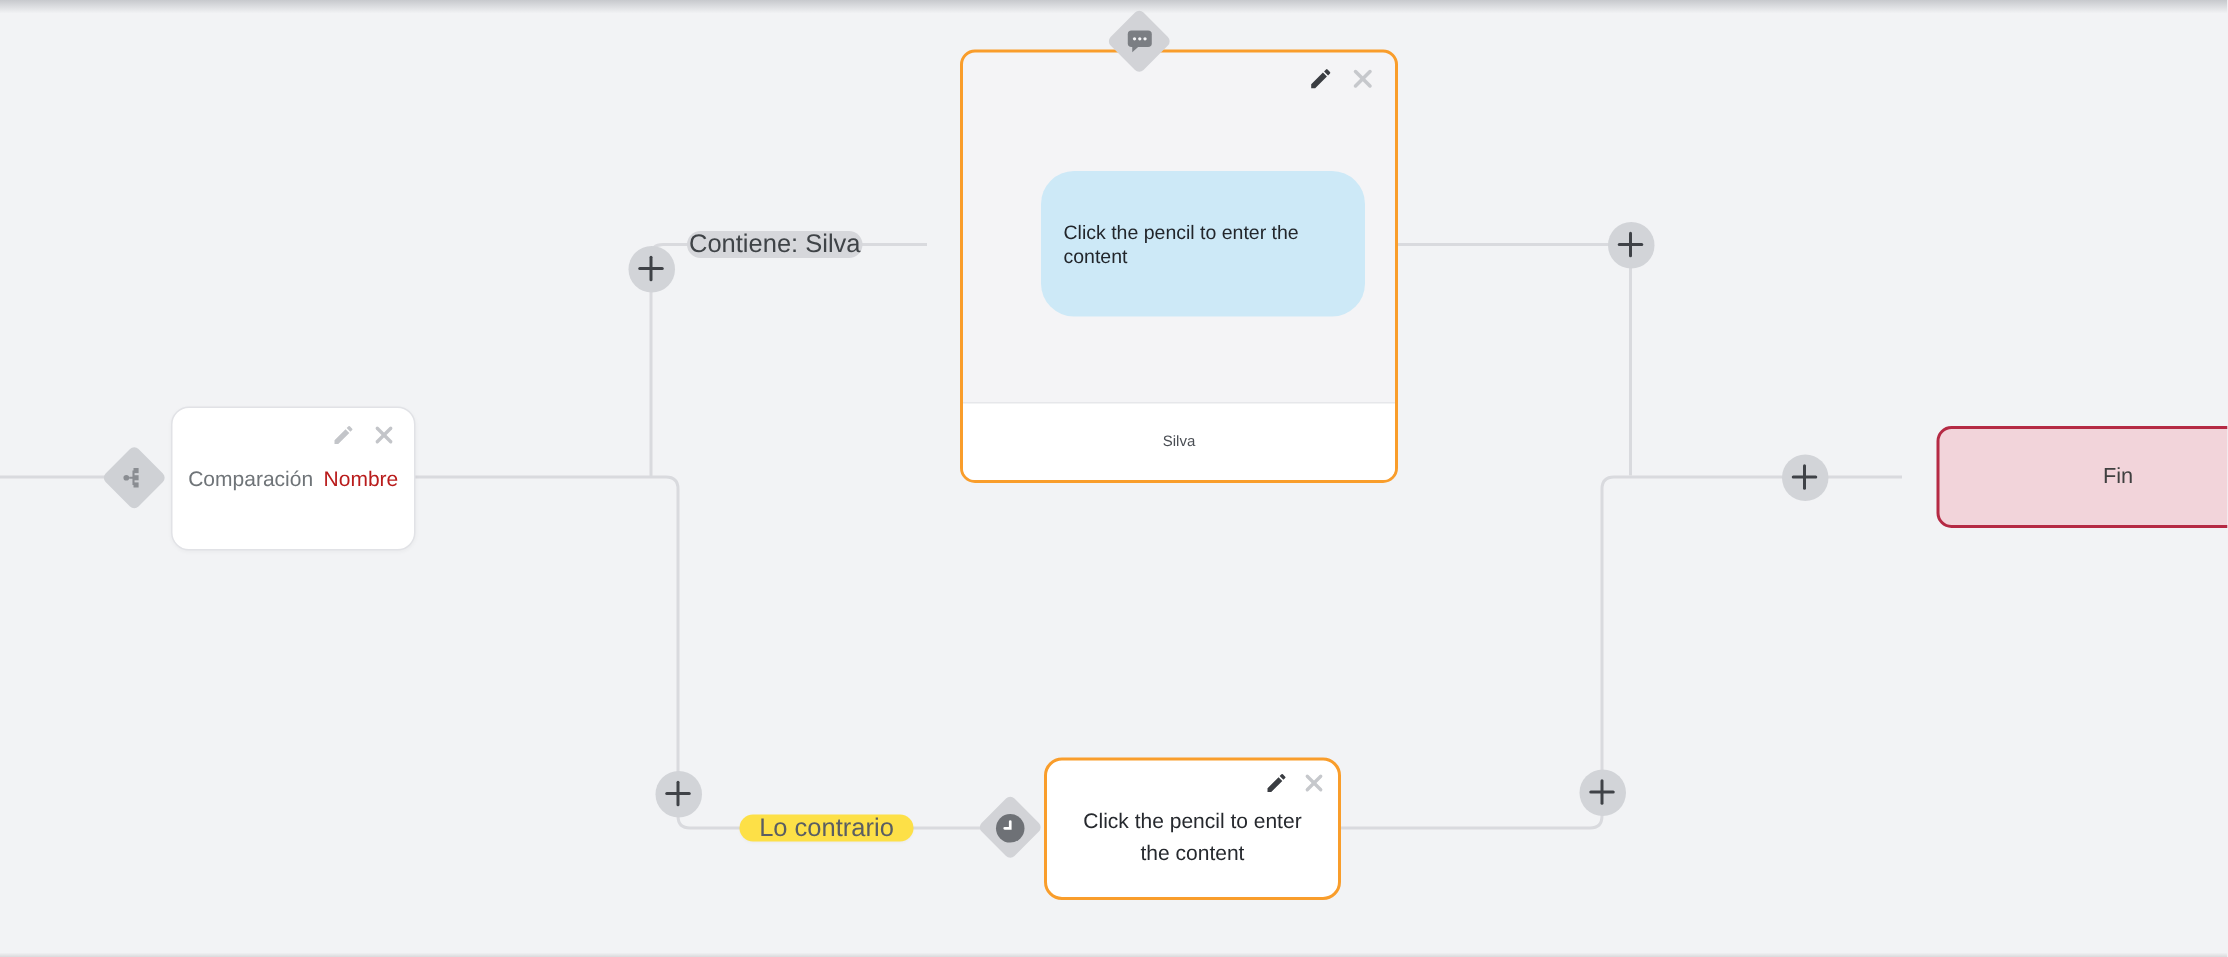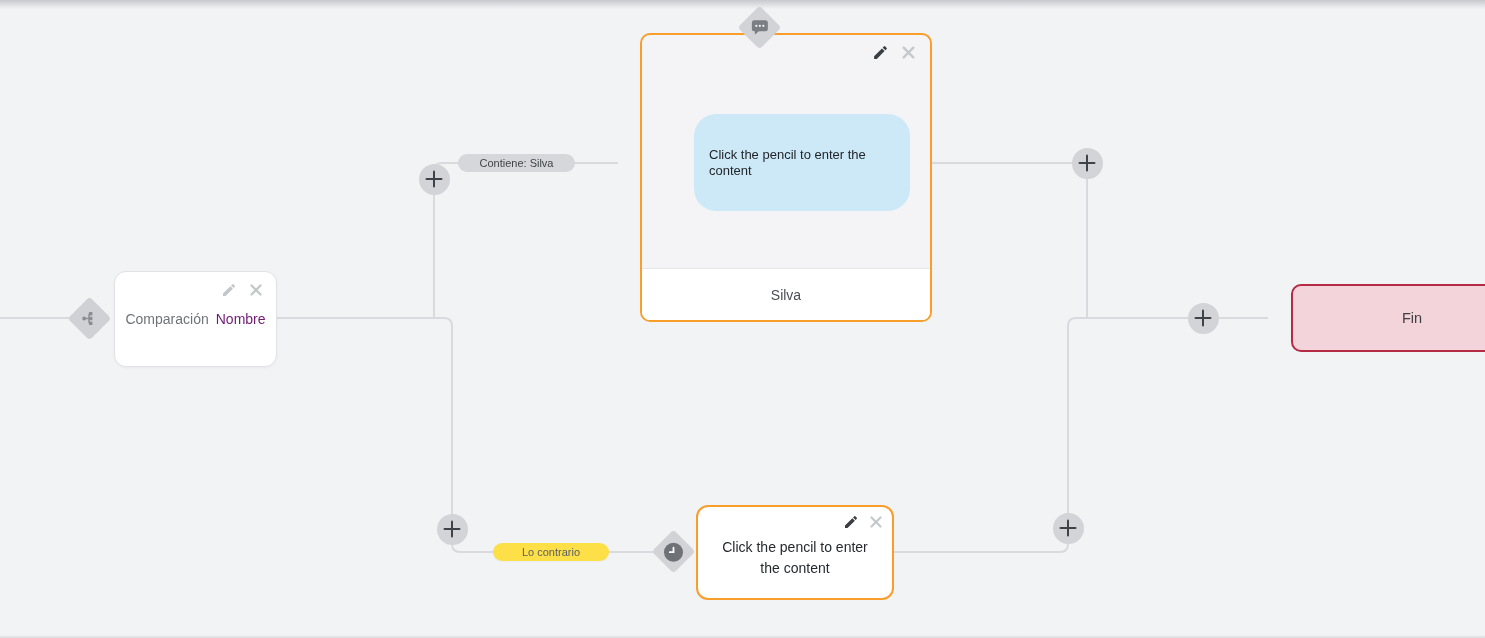--- a/index.html
+++ b/index.html
@@ -15,30 +15,30 @@
 
   
   .node{position:absolute;box-sizing:border-box;z-index:10;margin-left:24px;}
   .node-actions{position:absolute;top:8px;right:12px;display:flex;gap:12px;align-items:center;z-index:12;}
   .icon-btn{background:none;border:none;padding:0;margin:0;cursor:pointer;display:flex;align-items:center;}
 
   #condition-node{left:90px;top:271px;width:163px;height:96px;background:#ffffff;
     border:1.5px solid #e1e2e6;border-radius:12px;box-shadow:0 1px 3px rgba(0,0,0,0.04);
     display:flex;flex-direction:row;align-items:center;justify-content:center;gap:7px;}
   .cond-type{font-size:14px;color:#6f7478;line-height:18px;}
-  .cond-name{font-size:14px;color:#701a75;line-height:18px;}
+  .cond-name{font-size:14px;color:#b91c1c;line-height:18px;}
 
   #message-node{left:616px;top:33px;width:292px;height:289px;background:#f4f4f6;
     border:2px solid #f99d2b;border-radius:10px;overflow:hidden;}
   .bubble{position:absolute;left:52px;top:79px;width:216px;height:97px;background:#cde9f7;
     border-radius:22px;display:flex;align-items:center;box-sizing:border-box;padding:0 15px;
     font-size:13px;line-height:16px;color:#22262b;}
   .msg-footer{position:absolute;left:0;right:0;bottom:0;height:51px;background:#ffffff;
     border-top:1px solid #e6e7ea;display:flex;align-items:center;justify-content:center;
-    font-size:14px;color:#4a4e54;}
+    font-size:10px;color:#4a4e54;}
 
   #delay-node{left:672px;top:505px;width:198px;height:95px;background:#ffffff;
     border:2px solid #f99d2b;border-radius:12px;display:flex;align-items:center;justify-content:center;
     text-align:center;font-size:14px;line-height:21px;color:#26292e;box-sizing:border-box;padding:14px 18px 4px;}
 
   #end-node{left:1267px;top:284px;width:242px;height:68px;background:#f2d4da;
     border:2.5px solid #b52a44;border-radius:10px;display:flex;align-items:center;justify-content:center;
     font-size:14.5px;color:#404040;}
 
   
@@ -48,21 +48,21 @@
   #diamond-condition{left:74px;top:303px;background:#cfd1d5;}
   #diamond-message{left:744px;top:12px;}
   #diamond-delay{left:658px;top:536px;}
 
   
   .plus{position:absolute;width:31px;height:31px;border-radius:50%;background:#d2d4d8;border:none;
     display:flex;align-items:center;justify-content:center;z-index:15;cursor:pointer;padding:0;}
 
   
   .pill{position:absolute;height:18px;border-radius:9px;display:flex;align-items:center;justify-content:center;
-    font-size:11px;z-index:8;box-sizing:border-box;padding:0 10px;white-space:nowrap;text-align:right;}
+    font-size:17px;z-index:8;box-sizing:border-box;padding:0 10px;white-space:nowrap;text-align:right;}
   #pill-contains{left:458px;top:154px;width:117px;background:#d6d7db;color:#3f4347;}
   #pill-otherwise{left:493px;top:543px;width:116px;background:#fde047;color:#5a5e63;
     box-shadow:0 1px 2px rgba(0,0,0,0.03);}
 </style>
 </head>
 <body>
 
 <div class="canvas">
 
   <svg class="edges" width="1485" height="638" viewBox="0 0 1485 638">

